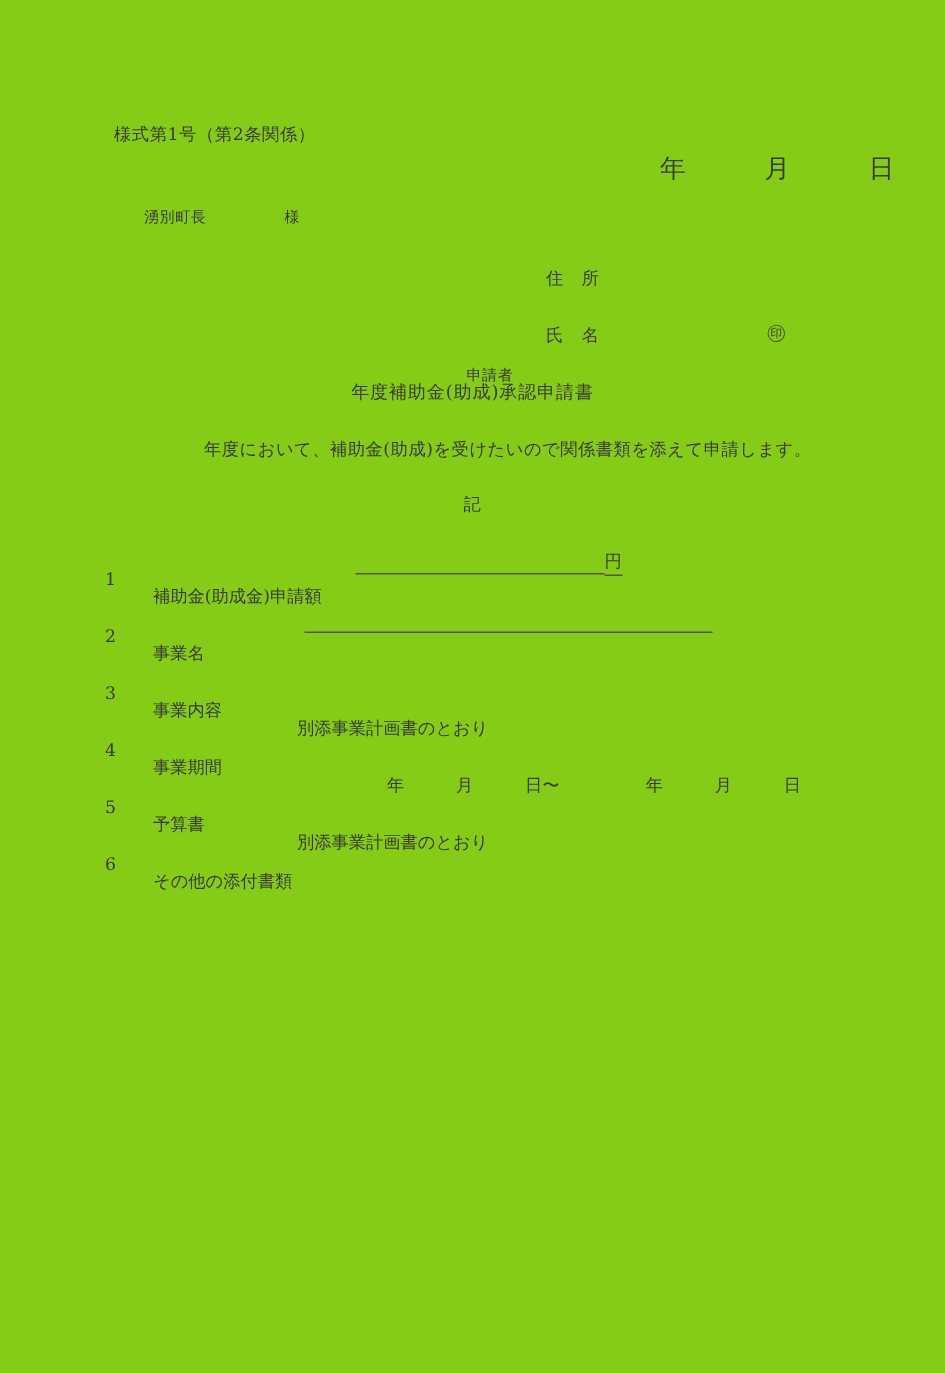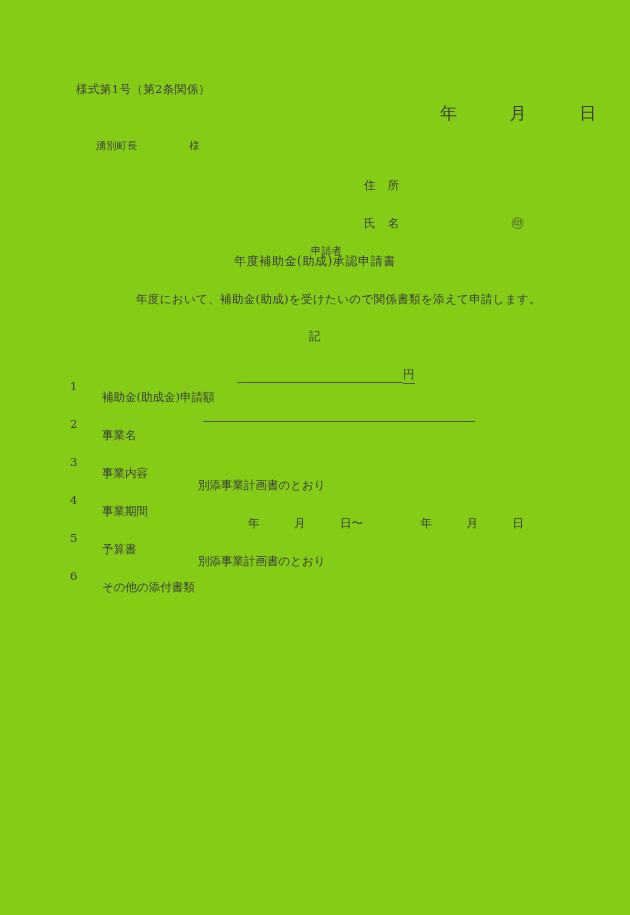--- a/index.html
+++ b/index.html
@@ -75,21 +75,21 @@
   .item-1 { left: 70px; top: 369px; }
   .item-2 { left: 70px; top: 407px; }
   .item-3 { left: 70px; top: 445px; }
   .item-4 { left: 70px; top: 483px; }
   .item-5 { left: 70px; top: 521px; }
   .item-6 { left: 70px; top: 559px; }
 
   
   .item-3 .value { position: absolute; left: 128px; }
   .item-5 .value { position: absolute; left: 128px; }
-  .item-4 .value { position: absolute; left: 178px; }
+  .item-4 .value { position: absolute; left: 188px; }
 
   
   .amount-field {
     position: absolute;
     left: 167px;
     top: -2px;
     width: 166px;
     border-bottom: 1px solid #555;
     height: 15px;
   }

